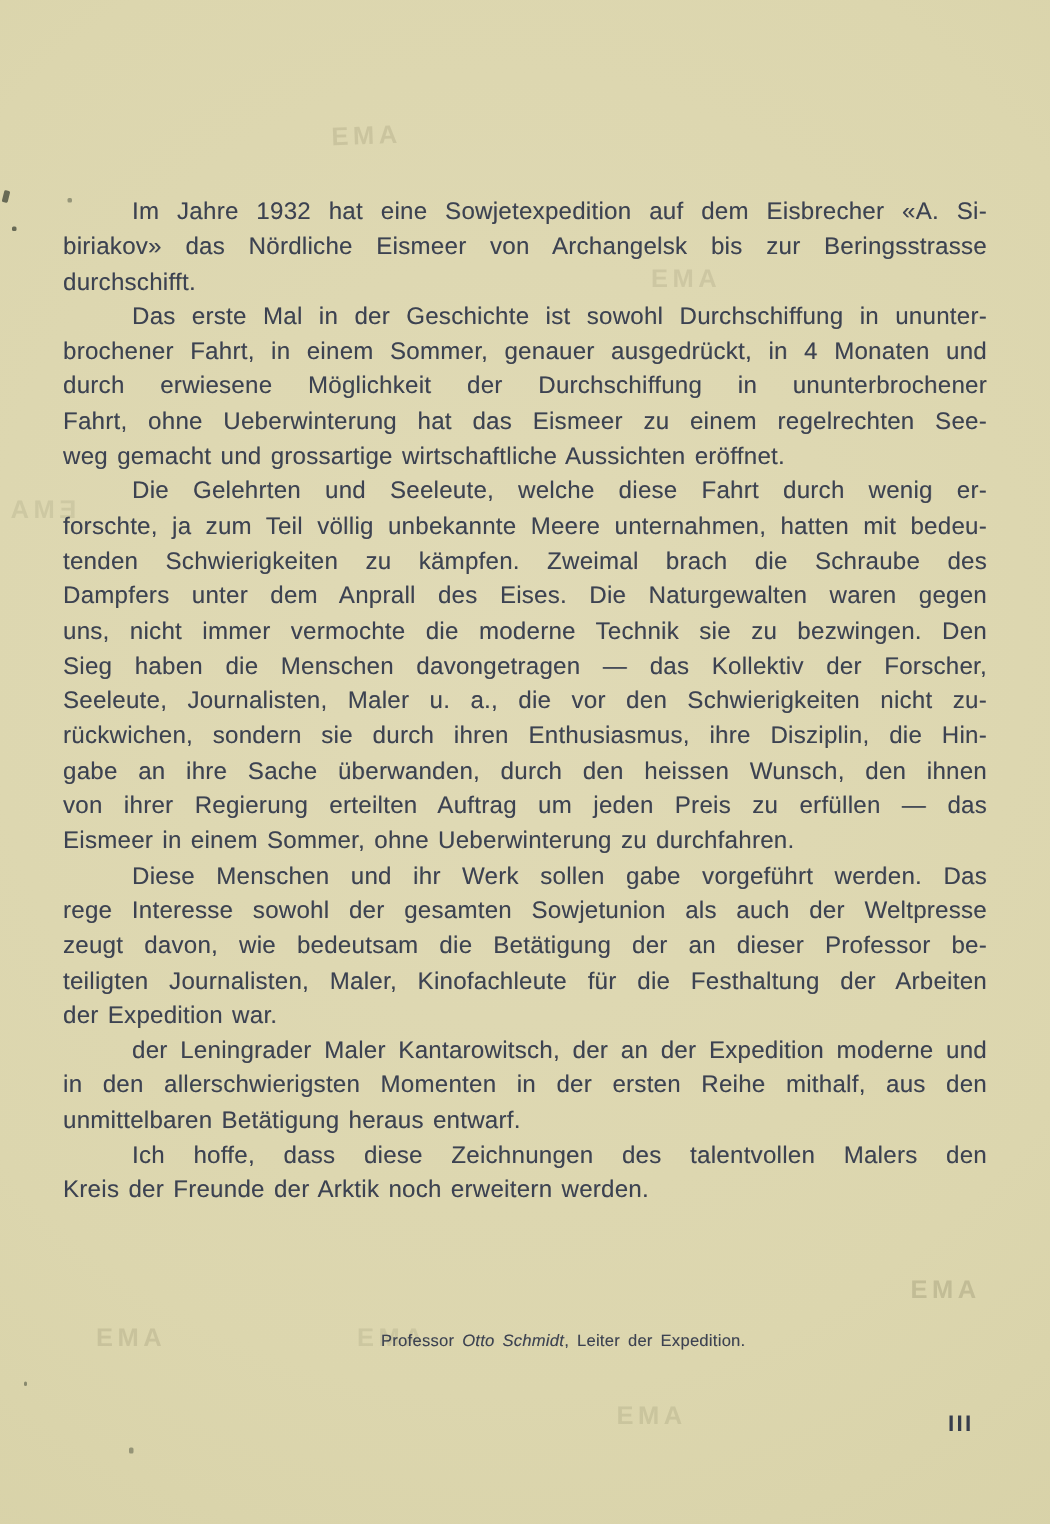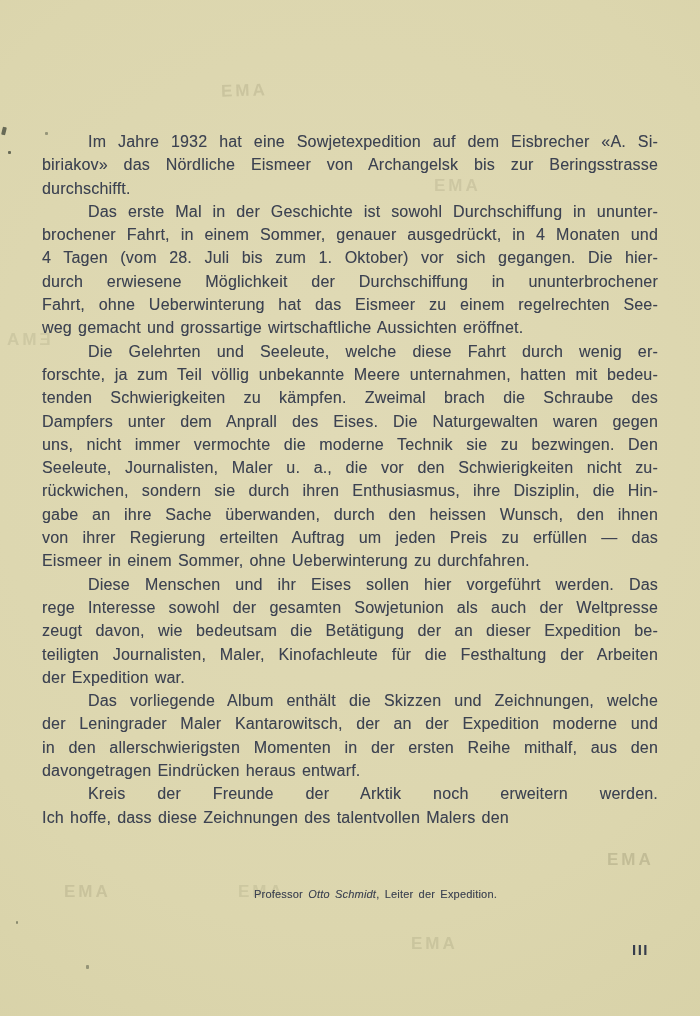--- a/index.html
+++ b/index.html
@@ -104,53 +104,52 @@
 
   <div class="text-block">
     <div class="para">
         <div class="line">Im Jahre 1932 hat eine Sowjetexpedition auf dem Eisbrecher «A. Si-</div>
         <div class="line">biriakov» das Nördliche Eismeer von Archangelsk bis zur Beringsstrasse</div>
         <div class="line">durchschifft.</div>
       </div>
     <div class="para">
         <div class="line">Das erste Mal in der Geschichte ist sowohl Durchschiffung in ununter-</div>
         <div class="line">brochener Fahrt, in einem Sommer, genauer ausgedrückt, in 4 Monaten und</div>
-        <div class="line">4 Tagen (vom 28. Juli bis zum 1. Oktober) vor sich gegangen.  Die hier-</div>
         <div class="line">durch erwiesene Möglichkeit der Durchschiffung in ununterbrochener</div>
         <div class="line">Fahrt, ohne Ueberwinterung hat das Eismeer zu einem regelrechten See-</div>
         <div class="line">weg gemacht und grossartige wirtschaftliche Aussichten eröffnet.</div>
       </div>
     <div class="para">
         <div class="line">Die Gelehrten und Seeleute, welche diese Fahrt durch wenig er-</div>
         <div class="line">forschte, ja zum Teil völlig unbekannte Meere unternahmen, hatten mit bedeu-</div>
         <div class="line">tenden Schwierigkeiten zu kämpfen.  Zweimal brach die Schraube des</div>
         <div class="line">Dampfers unter dem Anprall des Eises.  Die Naturgewalten waren gegen</div>
         <div class="line">uns, nicht immer vermochte die moderne Technik sie zu bezwingen.  Den</div>
+        <div class="line">Sieg haben die Menschen davongetragen — das Kollektiv der Forscher,</div>
         <div class="line">Seeleute, Journalisten, Maler u. a.,  die vor den Schwierigkeiten nicht zu-</div>
         <div class="line">rückwichen, sondern sie durch ihren Enthusiasmus, ihre Disziplin, die Hin-</div>
         <div class="line">gabe an ihre Sache überwanden, durch den heissen Wunsch, den ihnen</div>
         <div class="line">von ihrer Regierung erteilten Auftrag um jeden Preis zu erfüllen — das</div>
         <div class="line">Eismeer in einem Sommer, ohne Ueberwinterung zu durchfahren.</div>
       </div>
     <div class="para">
-        <div class="line">Diese Menschen und ihr Eises sollen hier vorgeführt werden.  Das</div>
+        <div class="line">Diese Menschen und ihr Werk sollen gabe vorgeführt werden.  Das</div>
         <div class="line">rege Interesse sowohl der gesamten Sowjetunion als auch der Weltpresse</div>
-        <div class="line">zeugt davon, wie bedeutsam die Betätigung der an dieser Expedition be-</div>
+        <div class="line">zeugt davon, wie bedeutsam die Betätigung der an dieser Professor be-</div>
         <div class="line">teiligten Journalisten, Maler, Kinofachleute für die Festhaltung der Arbeiten</div>
         <div class="line">der Expedition war.</div>
       </div>
     <div class="para">
-        <div class="line">Das vorliegende Album enthält die Skizzen und Zeichnungen, welche</div>
         <div class="line">der Leningrader Maler Kantarowitsch, der an der Expedition moderne und</div>
         <div class="line">in den allerschwierigsten Momenten in der ersten Reihe mithalf, aus den</div>
-        <div class="line">davongetragen Eindrücken heraus entwarf.</div>
+        <div class="line">unmittelbaren Betätigung heraus entwarf.</div>
       </div>
     <div class="para">
+        <div class="line">Ich hoffe, dass diese Zeichnungen des talentvollen Malers den</div>
         <div class="line">Kreis der Freunde der Arktik noch erweitern werden.</div>
-        <div class="line">Ich hoffe, dass diese Zeichnungen des talentvollen Malers den</div>
       </div>
   </div>
 
   <div class="signature">
     <span>Professor </span><span class="ital">Otto Schmidt</span><span>, Leiter der Expedition.</span>
   </div>
 
   <div class="page-number">III</div>
 
 </div>

